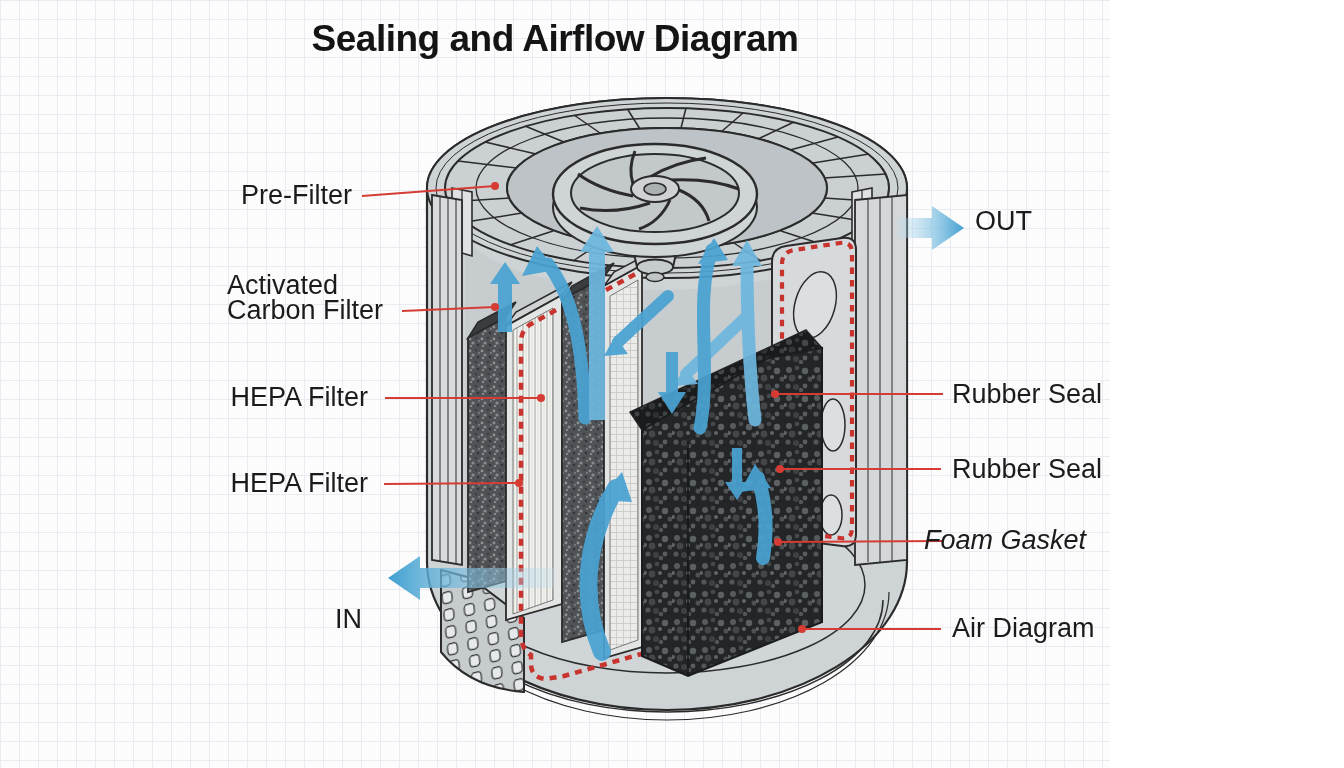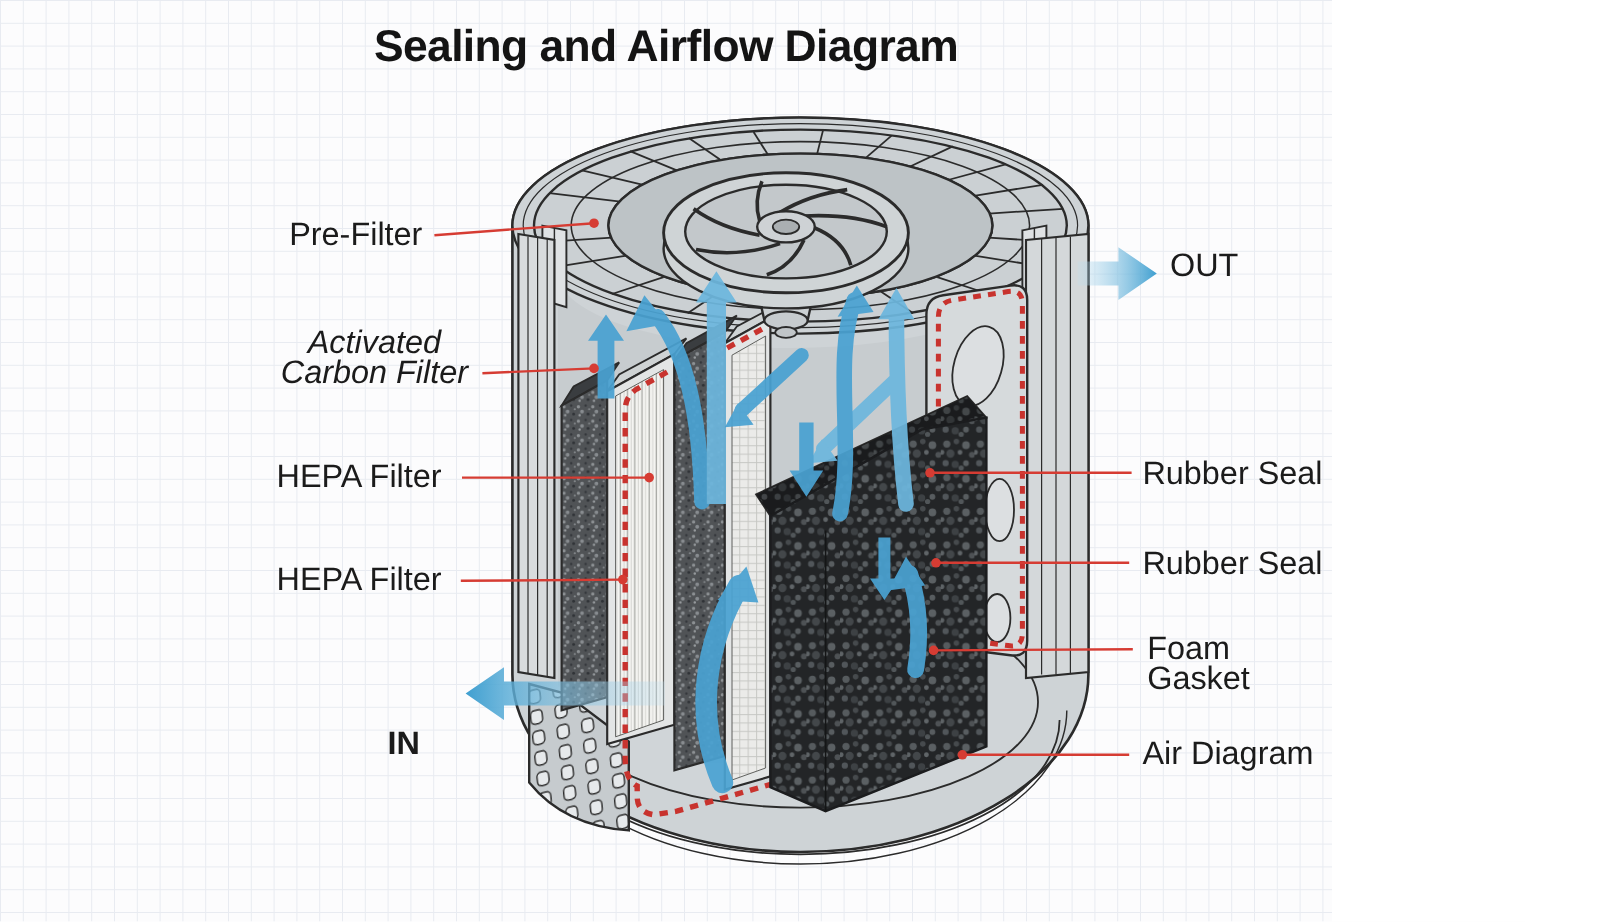--- a/index.html
+++ b/index.html
@@ -27,21 +27,21 @@
     color:#141414;
   }
   .art{position:absolute;left:0;top:0;}
   .callout{
     position:absolute;
     font-size:27px;line-height:25px;
     color:var(--text);
     white-space:pre-line;
   }
   .align-right{text-align:right;}
-  .align-center{text-align:center;font-style:italic;}
+  .align-center{text-align:left;}
   .leader{stroke:var(--leader-red);stroke-width:2;fill:none;}
   .leader-dot{fill:var(--leader-red);}
   .seal{stroke:var(--seal-red);fill:none;stroke-linecap:butt;}
   .outline{stroke:#2b2b2b;}
 </style>
 </head>
 <body>
 
 <div class="canvas">
 
@@ -286,21 +286,21 @@
           <line class="leader" x1="941" y1="629" x2="802" y2="629"></line>
           <circle class="leader-dot" cx="802" cy="629" r="4"></circle>
         </g>
     </g>
   </svg>
 
   <div class="callout align-right" style="left:170px;top:183px;width:182px;">Pre-Filter</div>
   <div class="callout align-center" style="left:227px;top:273px;width:170px;">Activated Carbon Filter</div>
   <div class="callout align-right" style="left:170px;top:385px;width:198px;">HEPA Filter</div>
   <div class="callout align-right" style="left:170px;top:471px;width:198px;">HEPA Filter</div>
-  <div class="callout align-right" style="left:268px;top:607px;width:82px;font-weight:bold;">IN</div>
+  <div class="callout align-right" style="left:280px;top:607px;width:82px;">IN</div>
 
   <div class="callout" style="left:975px;top:209px;text-align:right;">OUT</div>
   <div class="callout" style="left:952px;top:382px;">Rubber Seal</div>
   <div class="callout" style="left:952px;top:457px;">Rubber Seal</div>
-  <div class="callout" style="left:956px;top:528px;">Foam Gasket</div>
+  <div class="callout" style="left:924px;top:528px;font-style:italic;">Foam Gasket</div>
   <div class="callout" style="left:952px;top:616px;">Air Diagram</div>
 
 </div>
 
 </body></html>

